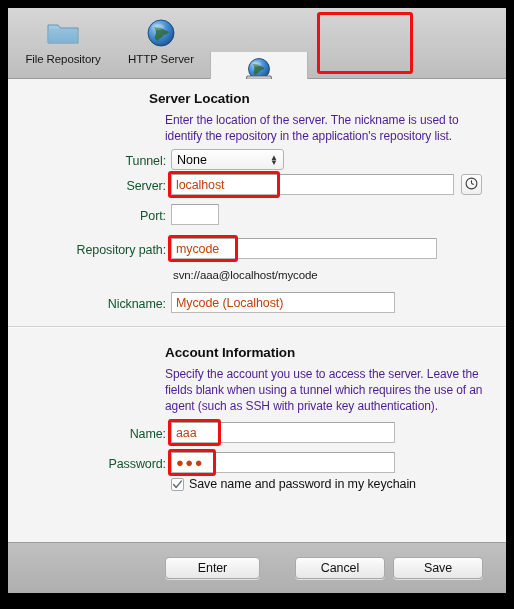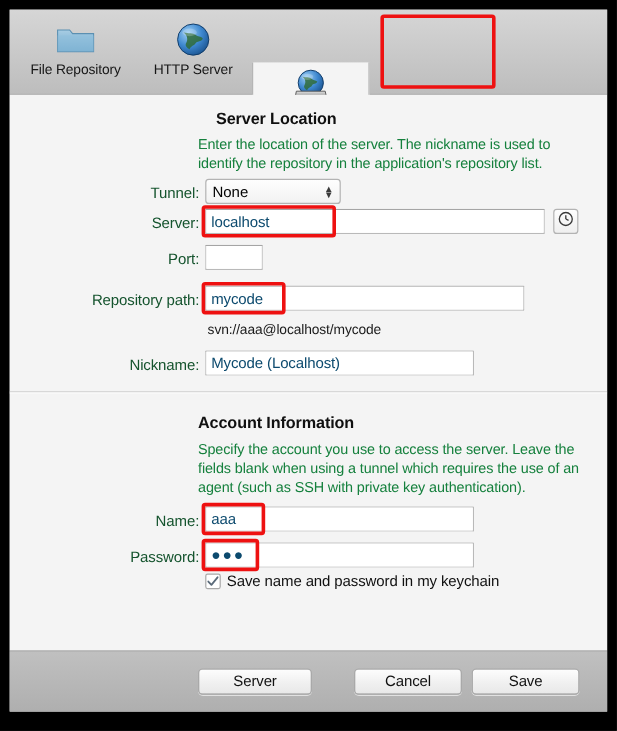--- a/index.html
+++ b/index.html
@@ -101,42 +101,42 @@
   .sec-title {
     position: absolute;
     font-size: 13.5px;
     font-weight: bold;
     color: #101010;
     letter-spacing: -0.1px;
   }
   .sec-desc {
     position: absolute;
     font-size: 12px;
-    color: #15803d;
+    color: #4c1d95;
     line-height: 16px;
     letter-spacing: -0.1px;
   }
   .field-label {
     position: absolute;
     text-align: right;
     font-size: 12.5px;
     color: #14532d;
     letter-spacing: -0.1px;
     white-space: nowrap;
   }
 
   .textfield {
     position: absolute;
     background: #fff;
     border: 1px solid #b9b9b9;
     border-top-color: #a5a5a5;
     box-sizing: border-box;
     height: 21px;
     font-size: 12.5px;
-    color: #0c4a6e;
+    color: #c2410c;
     padding: 0 4px;
     display: flex;
     align-items: center;
     border-radius: 1px;
     letter-spacing: -0.1px;
     font-family: "Liberation Sans", sans-serif;
   }
   .textfield.dots {
     letter-spacing: 1.5px;
     font-size: 13px;
@@ -301,21 +301,21 @@
         </span>
         <span class="tab-label">SVN Server</span>
       </div>
 
     </div>
     <div class="redbox" style="left:309px; top:4px; width:96px; height:62px;"></div>
   </div>
 
   <div id="content">
 
-    <div class="sec-title" style="left:172px; top:12px;">Server Location</div>
+    <div class="sec-title" style="left:141px; top:12px;">Server Location</div>
 
     <div class="sec-desc" style="left:157px; top:33px; width:320px;">Enter the location of the server. The nickname is used to identify the repository in the application's repository list.</div>
 
     <div class="field-label" style="left:40px; top:75px; width:118px;">Tunnel:</div>
     <div class="popup" style="left:163px; top:70px; width:113px;">
       <span>None</span>
       <span class="chev">
         <span>▲</span>
           <span>▼</span>
       </span>
@@ -377,18 +377,18 @@
         <svg width="11" height="11" viewBox="0 0 11 11">
           <path d="M1.6 5.6 L4.2 8.4 L9.3 2.1" fill="none" stroke="#5b6b7a" stroke-width="1.5" stroke-linecap="round" stroke-linejoin="round"></path>
         </svg>
       </span>
       <span class="check-label">Save name and password in my keychain</span>
     </div>
 
   </div>
 
   <div id="bottombar">
-    <div class="btn" style="left:157px; width:95px;">Server</div>
+    <div class="btn" style="left:157px; width:95px;">Enter</div>
     <div class="btn" style="left:287px; width:90px;">Cancel</div>
     <div class="btn" style="left:385px; width:90px;">Save</div>
   </div>
 
 </div>
 
 </body></html>

